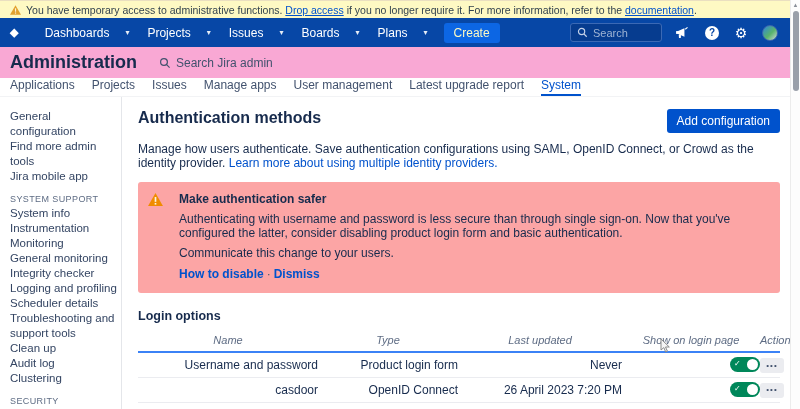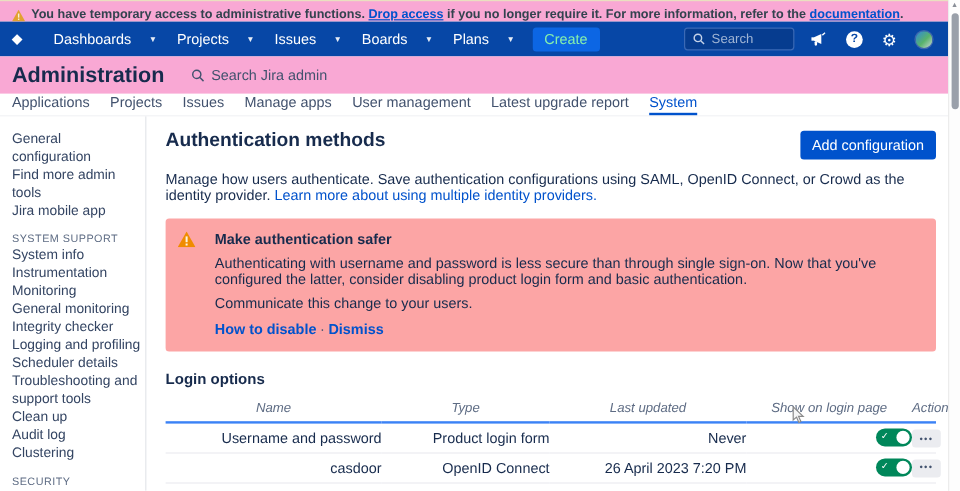--- a/index.html
+++ b/index.html
@@ -1,34 +1,34 @@
 <!DOCTYPE html>
 <html><head>
 <meta charset="utf-8">
 <style>
   * { margin:0; padding:0; box-sizing:border-box; }
   html,body { width:800px; height:409px; overflow:hidden; background:#fff;
     font-family:"Liberation Sans", sans-serif; color:#172b4d; }
   .page { position:relative; width:790px; height:409px; }
 
   
-  .banner { height:18px; background:#f9a8d4; display:flex; align-items:flex-end;
-    padding:0 10px; font-size:10.5px; color:#33434f; gap:5px; border-top:1px solid #eadfc0;font-weight:bold;}
+  .banner { height:18px; background:#fef9c3; display:flex; align-items:center;
+    padding:0 10px; font-size:10.5px; color:#33434f; gap:5px; border-top:1px solid #eadfc0;}
   .banner a { color:#0052cc; text-decoration:underline; }
   .warn-tri { width:11px; height:10px; flex:0 0 auto; }
 
   
   .navbar { height:29px; background:#0747a6; display:flex; align-items:center;
     color:#fff; padding:0 12px 0 10px; }
   .brand { display:flex; align-items:center; gap:6px; font-size:13.5px; font-weight:600; letter-spacing:.2px; }
   .brand .diamond { font-size:11px; color:#fff; }
   .nav-menus { display:flex; align-items:center; gap:18px; margin-left:26px; font-size:12px; }
   .nav-menu { display:flex; align-items:center; gap:16px; cursor:pointer; }
   .nav-menu .chev { font-size:8px; opacity:.9; }
-  .create-btn { background:#0c66e4; color:#86efac; font-size:12px; border:none; border-radius:3px;
+  .create-btn { background:#0c66e4; color:#fef9c3; font-size:12px; border:none; border-radius:3px;
     padding:3px 10px; margin-left:16px; cursor:pointer; }
   .nav-right { margin-left:auto; display:flex; align-items:center; gap:13px; }
   .nav-search { display:flex; align-items:center; gap:5px; background:#063c8f;
     border:1px solid #3b69b5; border-radius:3px; width:92px; height:19px; padding:0 6px;
     color:#9fb4d4; font-size:11px; }
   .nav-icon { width:16px; height:16px; display:flex; align-items:center; justify-content:center; }
   .help-circle { width:14px; height:14px; background:#fff; color:#0747a6; border-radius:50%;
     font-size:10px; font-weight:bold; display:flex; align-items:center; justify-content:center; }
   .gear { font-size:14px; color:#fff; line-height:1; }
   .avatar { width:16px; height:16px; border-radius:50%;

